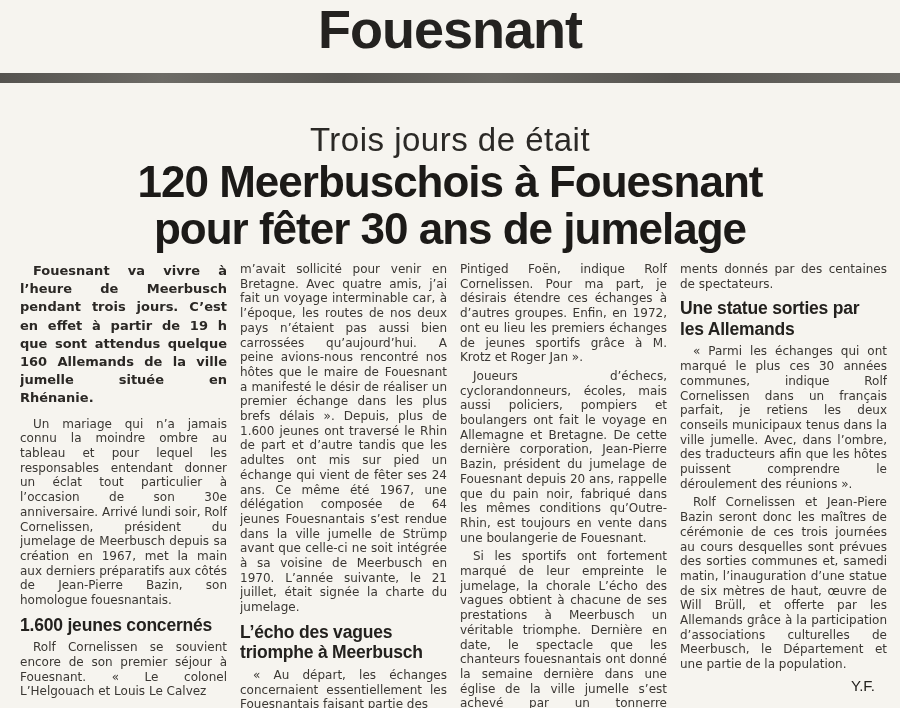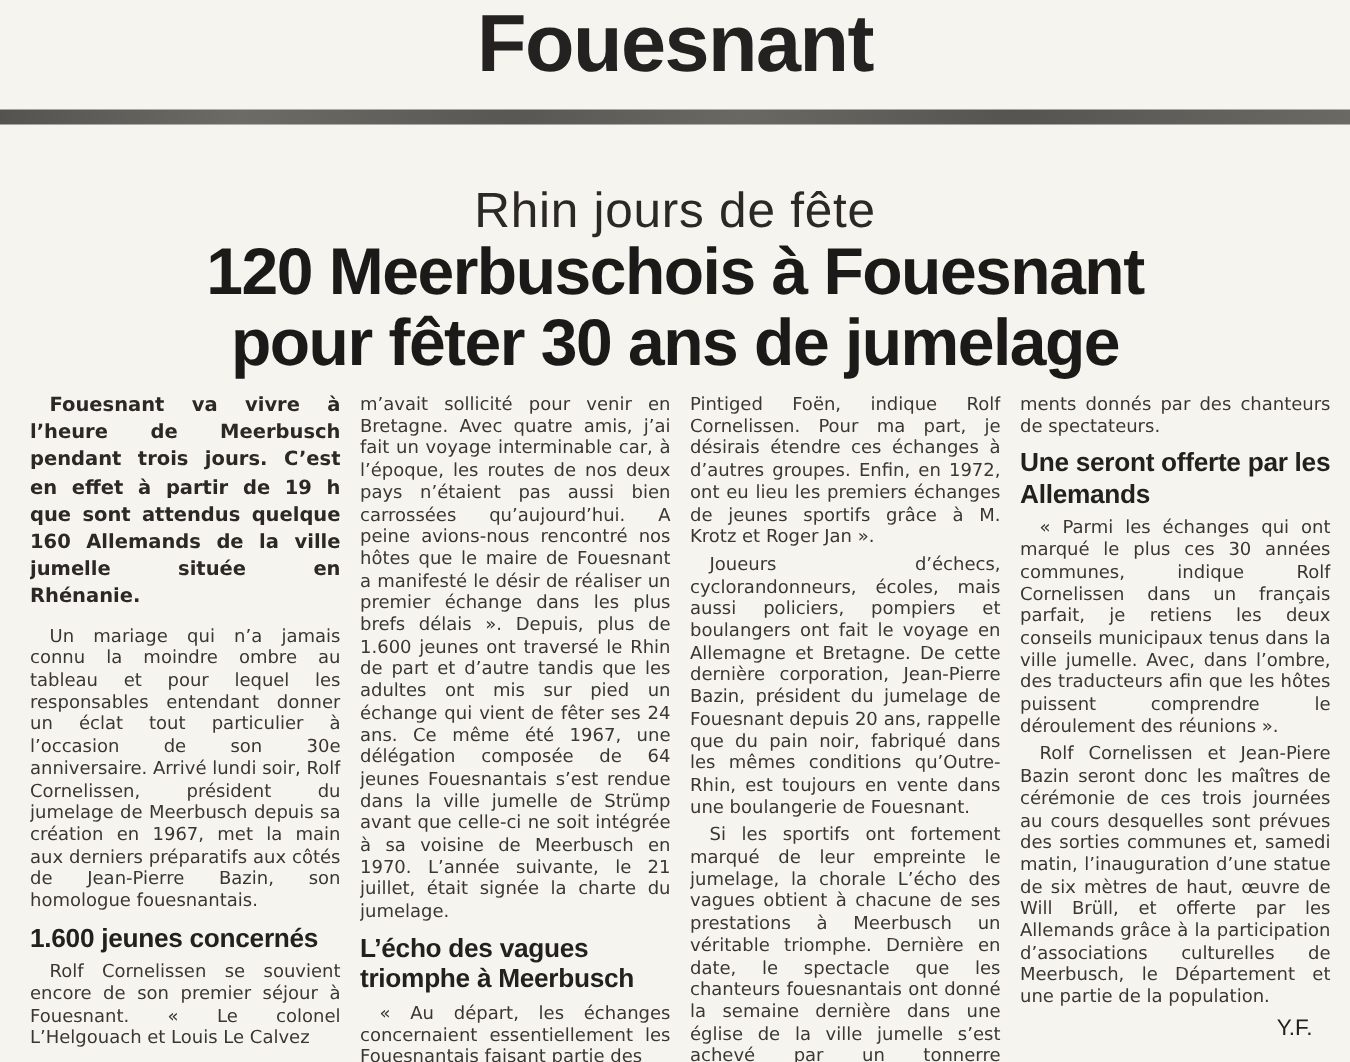--- a/index.html
+++ b/index.html
@@ -104,21 +104,21 @@
 <body>
 
 <div class="page">
 
   <header>
     <h1 class="masthead">Fouesnant</h1>
     <div class="masthead-rule"></div>
   </header>
 
   <section class="headline-block">
-    <div class="kicker">Rhin jours de fête</div>
+    <div class="kicker">Trois jours de était</div>
     <div class="headline-line">120 Meerbuschois à Fouesnant</div>
     <div class="headline-line">pour fêter 30 ans de jumelage</div>
   </section>
 
   <section class="columns">
 
     <div class="col">
       <p class="lead">Fouesnant va vivre à l’heure de Meerbusch pendant trois jours. C’est en effet à partir de 19 h que sont attendus quelque 160 Allemands de la ville jumelle située en Rhénanie.</p>
       <p class="para">Un mariage qui n’a jamais connu la moindre ombre au tableau et pour lequel les responsables entendant donner un éclat tout particulier à l’occasion de son 30e anniversaire. Arrivé lundi soir, Rolf Cornelissen, président du jumelage de Meerbusch depuis sa création en 1967, met la main aux derniers préparatifs aux côtés de Jean-Pierre Bazin, son homologue fouesnantais.</p>
       <h2 class="subhead">1.600 jeunes concernés</h2>
@@ -131,21 +131,21 @@
       <p class="para">« Au départ, les échanges concernaient essentiellement les Fouesnantais faisant partie des</p>
     </div>
 
     <div class="col">
       <p class="para continuation">Pintiged Foën, indique Rolf Cornelissen. Pour ma part, je désirais étendre ces échanges à d’autres groupes. Enfin, en 1972, ont eu lieu les premiers échanges de jeunes sportifs grâce à M. Krotz et Roger Jan ».</p>
       <p class="para">Joueurs d’échecs, cyclorandonneurs, écoles, mais aussi policiers, pompiers et boulangers ont fait le voyage en Allemagne et Bretagne. De cette dernière corporation, Jean-Pierre Bazin, président du jumelage de Fouesnant depuis 20 ans, rappelle que du pain noir, fabriqué dans les mêmes conditions qu’Outre-Rhin, est toujours en vente dans une boulangerie de Fouesnant.</p>
       <p class="para">Si les sportifs ont fortement marqué de leur empreinte le jumelage, la chorale L’écho des vagues obtient à chacune de ses prestations à Meerbusch un véritable triomphe. Dernière en date, le spectacle que les chanteurs fouesnantais ont donné la semaine dernière dans une église de la ville jumelle s’est achevé par un tonnerre d’applaudisse-</p>
     </div>
 
     <div class="col">
-      <p class="para continuation">ments donnés par des chanteurs de spectateurs.</p>
-      <h2 class="subhead">Une seront offerte par les Allemands</h2>
+      <p class="para continuation">ments donnés par des centaines de spectateurs.</p>
+      <h2 class="subhead">Une statue sorties par les Allemands</h2>
       <p class="para">« Parmi les échanges qui ont marqué le plus ces 30 années communes, indique Rolf Cornelissen dans un français parfait, je retiens les deux conseils municipaux tenus dans la ville jumelle. Avec, dans l’ombre, des traducteurs afin que les hôtes puissent comprendre le déroulement des réunions ».</p>
       <p class="para">Rolf Cornelissen et Jean-Piere Bazin seront donc les maîtres de cérémonie de ces trois journées au cours desquelles sont prévues des sorties communes et, samedi matin, l’inauguration d’une statue de six mètres de haut, œuvre de Will Brüll, et offerte par les Allemands grâce à la participation d’associations culturelles de Meerbusch, le Département et une partie de la population.</p>
       <div class="signature">Y.F.</div>
     </div>
 
   </section>
 </div>
 
 </body></html>

